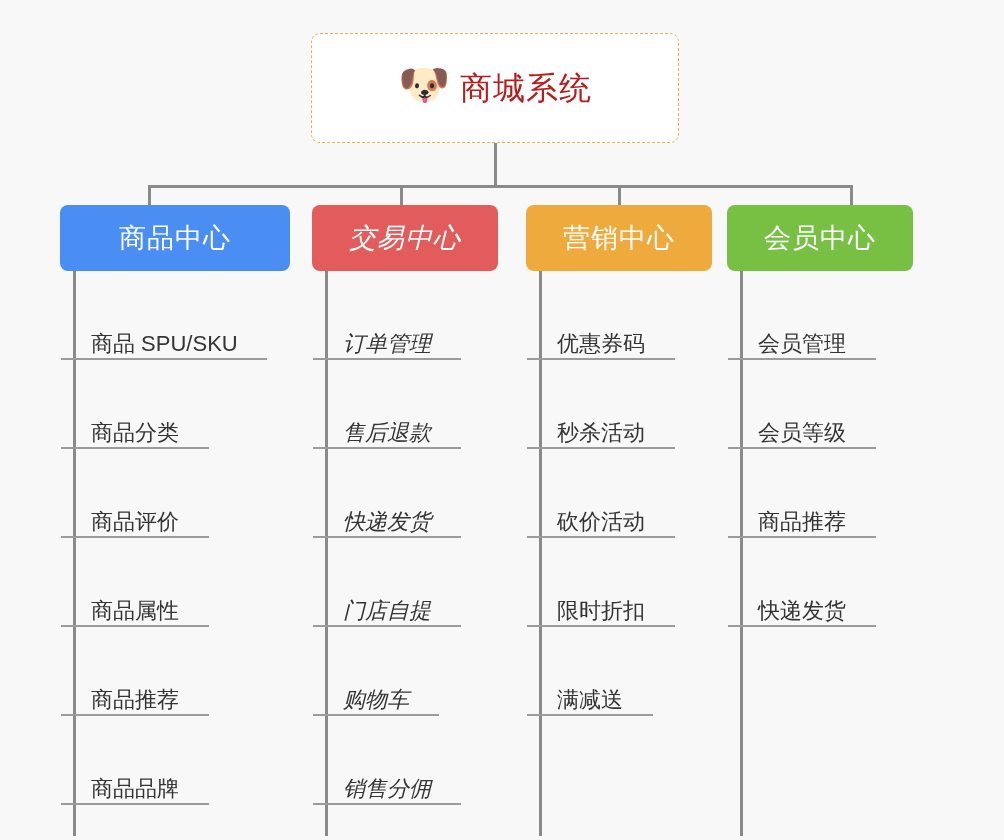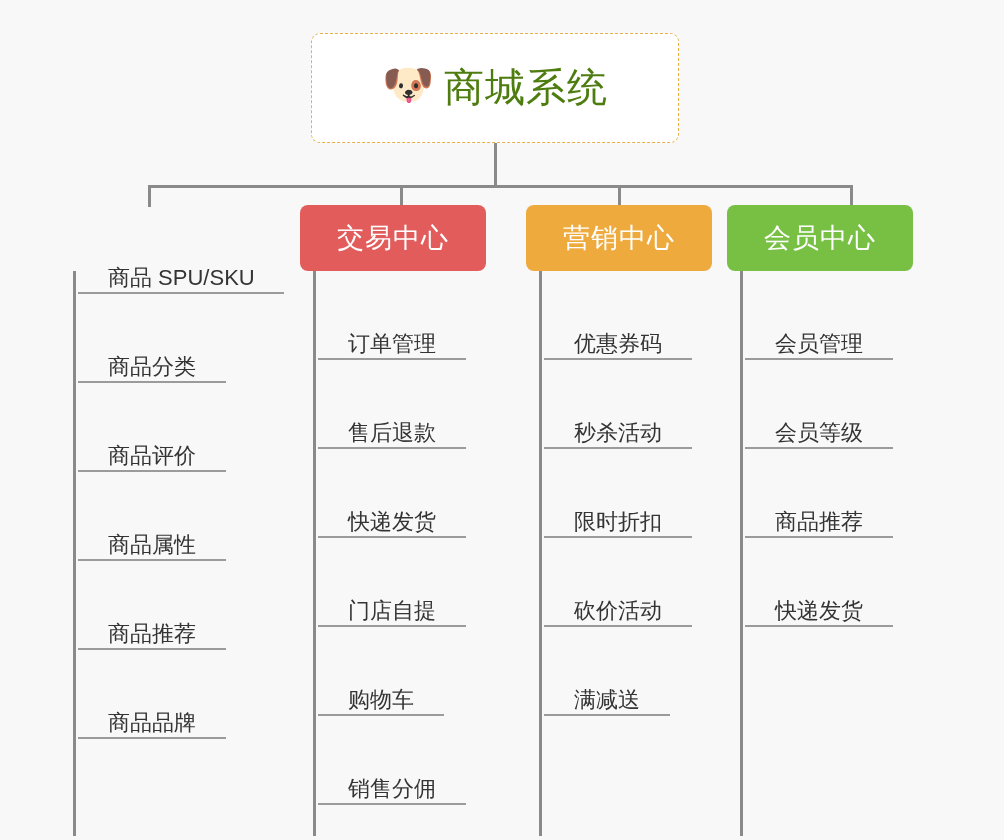--- a/index.html
+++ b/index.html
@@ -36,26 +36,25 @@
   }
   .root-icon {
     font-size: 42px;
     line-height: 1;
     display: block;
     width: 48px;
     height: 48px;
     text-align: center;
   }
   .root-title {
-    font-size: 40px;
-    color: #4d7c0f;
+    font-size: 32px;
+    color: #b91c1c;
     letter-spacing: 1px;
     line-height: 1;
     white-space: nowrap;
-    font-family: Liberation Serif, serif;
   }
 
   
   .conn {
     position: absolute;
     background: #8a8a8a;
   }
   .conn-v { width: 3px; }
   .conn-h { height: 3px; }
 
@@ -88,21 +87,21 @@
   }
 
   .leaf-list {
     position: relative;
     padding-top: 0;
   }
 
   .leaf {
     position: relative;
     height: 89px;
-    margin-left: 18px;
+    margin-left: 1px;
     display: flex;
     align-items: flex-end;
     padding-left: 30px;
     padding-bottom: 4px;
   }
   .leaf-label {
     font-size: 22px;
     color: #343434;
     line-height: 1.1;
     white-space: nowrap;
@@ -110,21 +109,21 @@
   .leaf-underline {
     position: absolute;
     left: 0;
     bottom: 0;
     height: 2px;
     background: #9b9b9b;
   }
 
   
   .col-0 { left: 60px;  width: 230px; }
-  .col-1 { left: 300px; width: 186px; }
+  .col-1 { left: 312px; width: 186px; font-style: italic; }
   .col-2 { left: 526px; width: 186px; text-align: center; }
   .col-3 { left: 727px; width: 186px; }
 </style>
 </head>
 <body>
 
 <div id="diagram">
 
   <div class="root-node">
     <span class="root-icon">🐶</span>
@@ -134,20 +133,23 @@
   <div class="conn conn-v" style="left:494px; top:143px; width:3px; height:44px;"></div>
 
   <div class="conn conn-h" style="left:148px; top:185px; width:705px; height:3px;"></div>
 
   <div class="conn conn-v" style="left:148px; top:185px; width:3px; height:22px;"></div>
   <div class="conn conn-v" style="left:400px; top:185px; width:3px; height:22px;"></div>
   <div class="conn conn-v" style="left:618px; top:185px; width:3px; height:22px;"></div>
   <div class="conn conn-v" style="left:850px; top:185px; width:3px; height:22px;"></div>
 
   <div class="column col-0">
+    <div class="cat-header" style="background:#4a8ef3;">
+      <span>商品中心</span>
+    </div>
     <div class="spine" style="height:565px;"></div>
     <div class="leaf-list">
       <div class="leaf">
         <span class="leaf-label">商品 SPU/SKU</span>
         <span class="leaf-underline" style="width:206px;"></span>
       </div>
       <div class="leaf">
         <span class="leaf-label">商品分类</span>
         <span class="leaf-underline" style="width:148px;"></span>
       </div>
@@ -211,25 +213,25 @@
     <div class="leaf-list">
       <div class="leaf">
         <span class="leaf-label">优惠券码</span>
         <span class="leaf-underline" style="width:148px;"></span>
       </div>
       <div class="leaf">
         <span class="leaf-label">秒杀活动</span>
         <span class="leaf-underline" style="width:148px;"></span>
       </div>
       <div class="leaf">
+        <span class="leaf-label">砍价活动</span>
+        <span class="leaf-underline" style="width:148px;"></span>
+      </div>
+      <div class="leaf">
         <span class="leaf-label">限时折扣</span>
-        <span class="leaf-underline" style="width:148px;"></span>
-      </div>
-      <div class="leaf">
-        <span class="leaf-label">砍价活动</span>
         <span class="leaf-underline" style="width:148px;"></span>
       </div>
       <div class="leaf">
         <span class="leaf-label">满减送</span>
         <span class="leaf-underline" style="width:126px;"></span>
       </div>
     </div>
   </div>
 
   <div class="column col-3">

